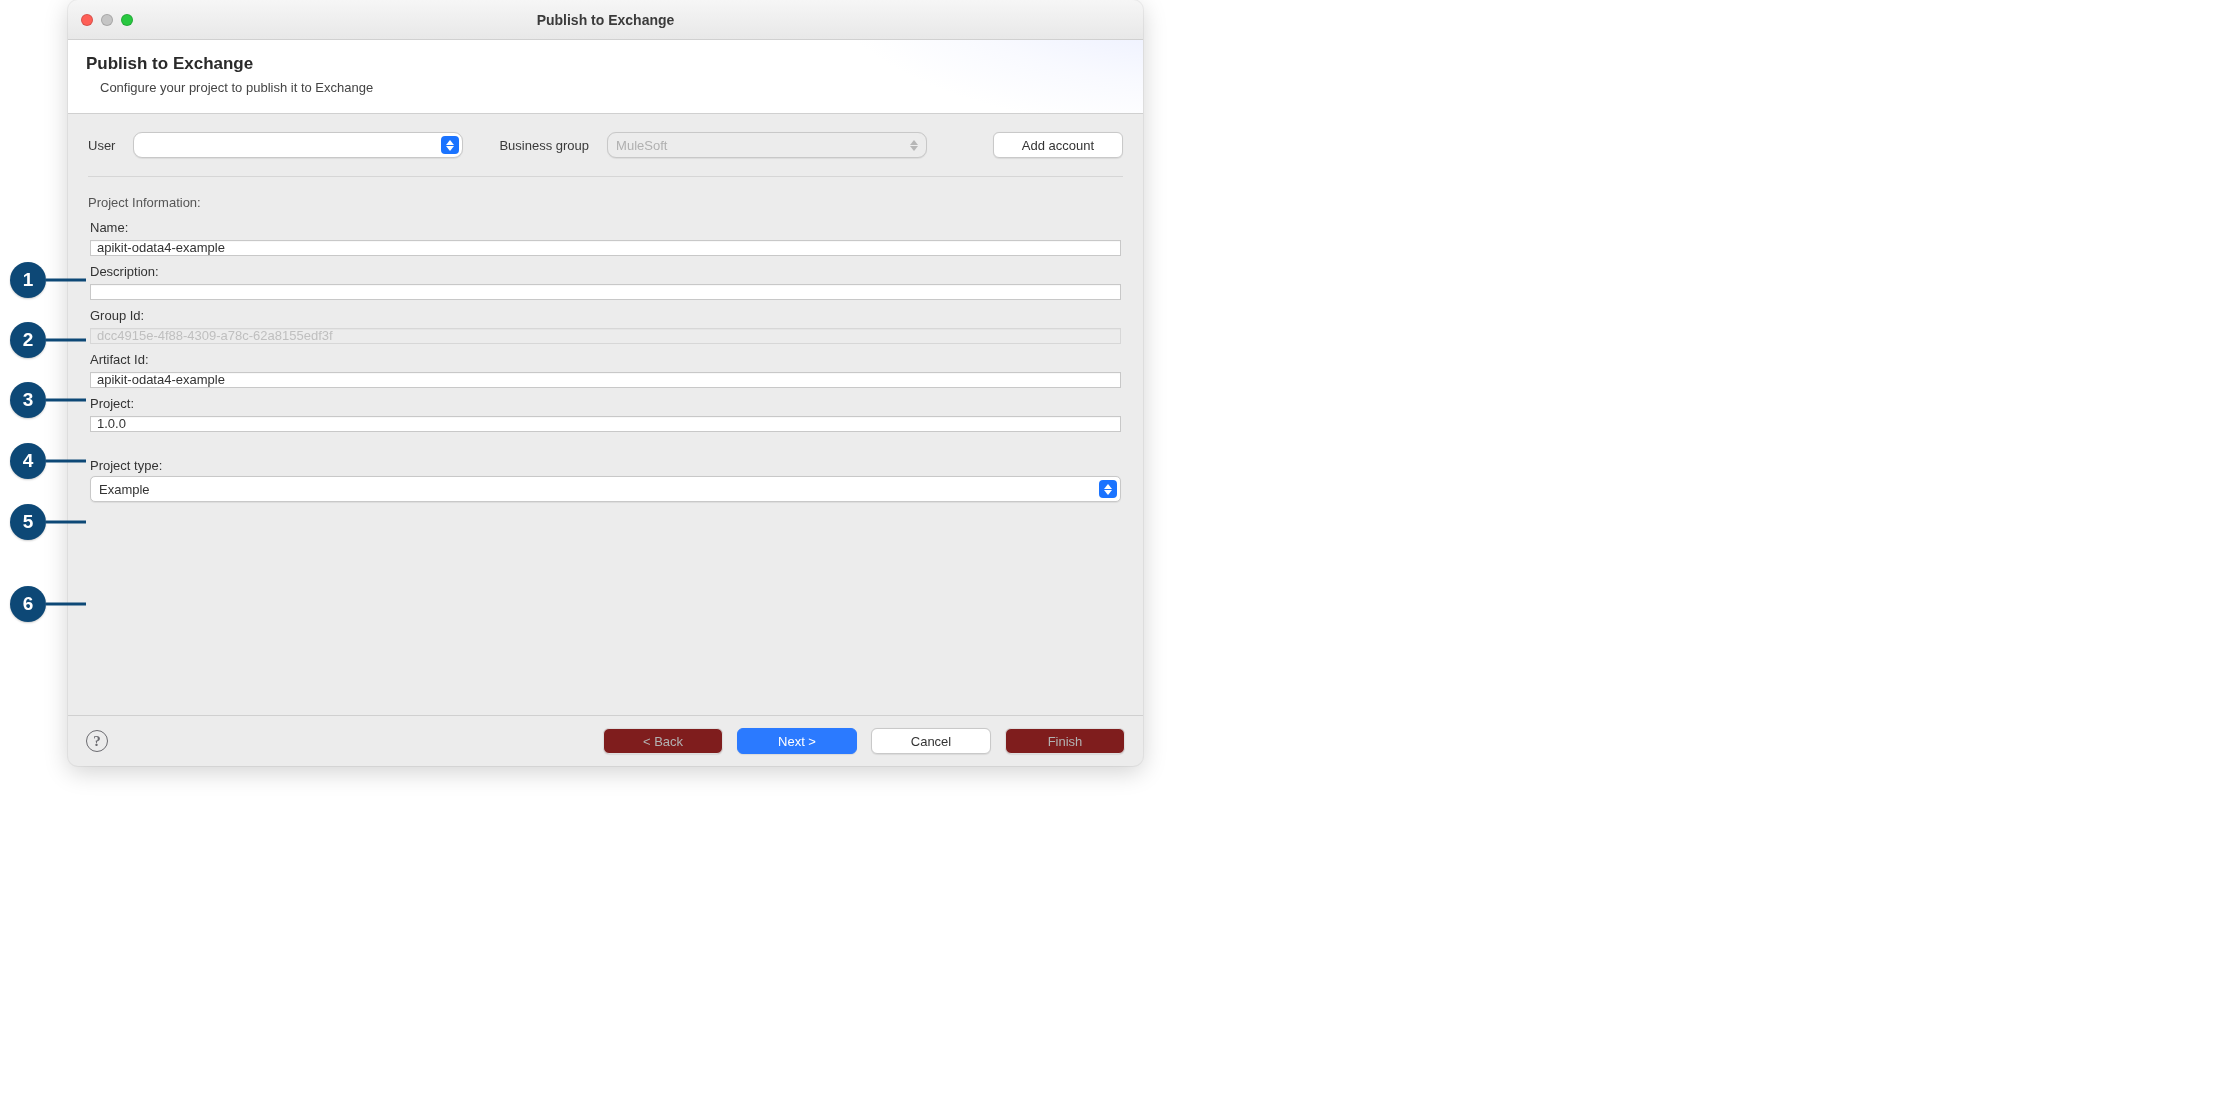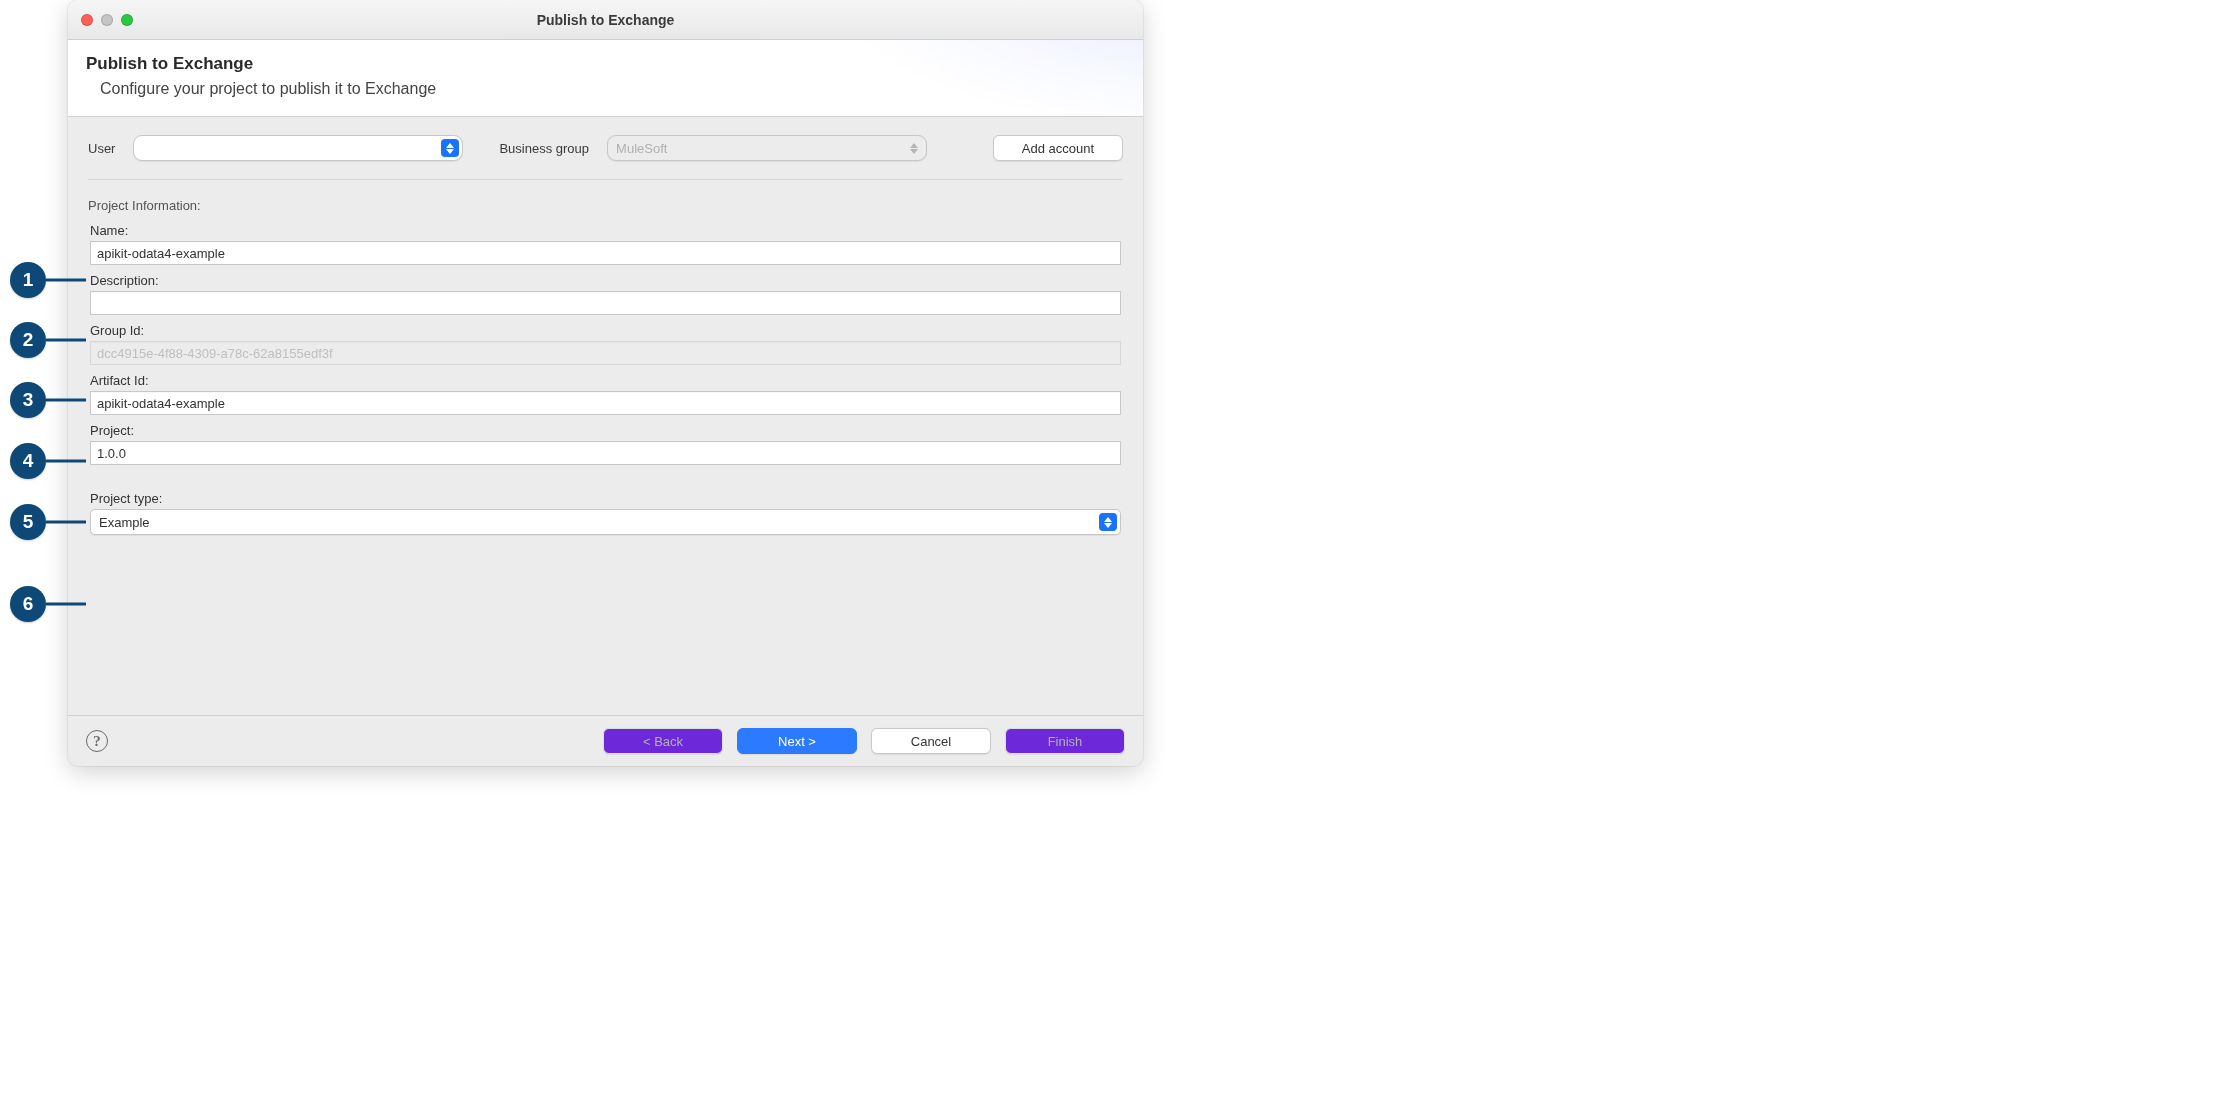--- a/index.html
+++ b/index.html
@@ -76,21 +76,21 @@
       background: radial-gradient(ellipse at top right, rgba(150,170,255,0.28), rgba(200,210,255,0.12) 50%, rgba(255,255,255,0) 72%);
       pointer-events: none;
     }
     .header-title {
       font-size: 17px;
       font-weight: 700;
       color: #2a2a2a;
       margin-bottom: 6px;
     }
     .header-sub {
-      font-size: 16px;
+      font-size: 13px;
       color: #444;
       padding-left: 14px;
     }
     .content {
       flex: 1 1 auto;
       padding: 18px 20px 10px 20px;
       display: flex;
       flex-direction: column;
     }
     .user-row {
@@ -153,21 +153,21 @@
       display: flex;
       align-items: center;
       justify-content: center;
     }
     .pill-btn.primary {
       background: #2b7aff;
       border-color: #2b7aff;
       color: #ffffff;
     }
     .pill-btn.disabled {
-      background: #6d28d9;
+      background: #7f1d1d;
       color: #b2b2b2;
       border-color: #dedede;
     }
 
     .section-label {
       font-size: 13px;
       color: #555;
       margin-top: 18px;
       margin-bottom: 10px;
     }
@@ -178,21 +178,21 @@
       margin-bottom: 8px;
     }
     .field-label {
       font-size: 13px;
       color: #333;
       margin-bottom: 3px;
       display: block;
     }
     .text-input {
       width: 100%;
-      height: 24px;
+      height: 16px;
       background: #fff;
       border: 1px solid #c8c8c8;
       border-radius: 0;
       padding: 0 6px;
       font-size: 13px;
       color: #333;
       box-shadow: inset 0 1px 1px rgba(0,0,0,0.03);
     }
     .text-input.disabled {
       background: #ececec;

